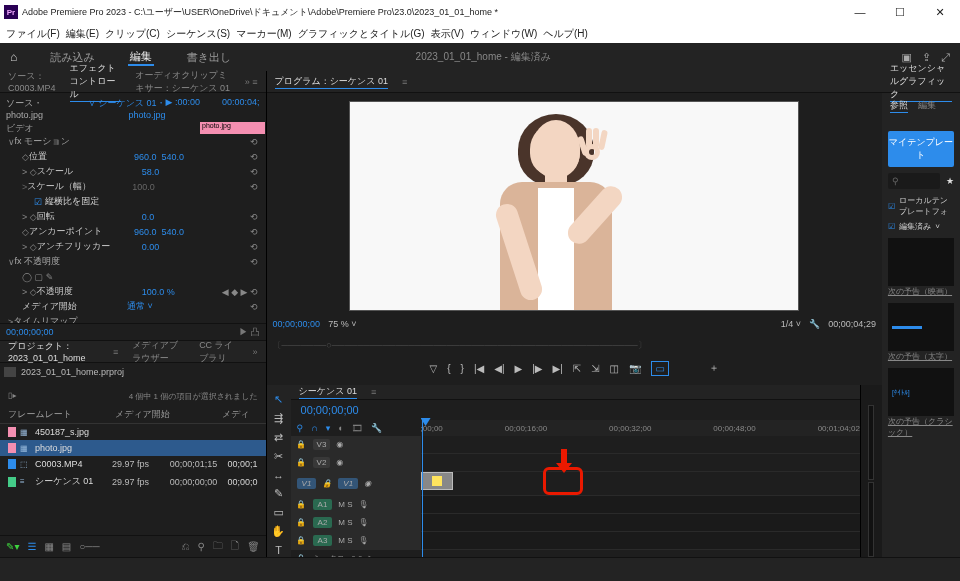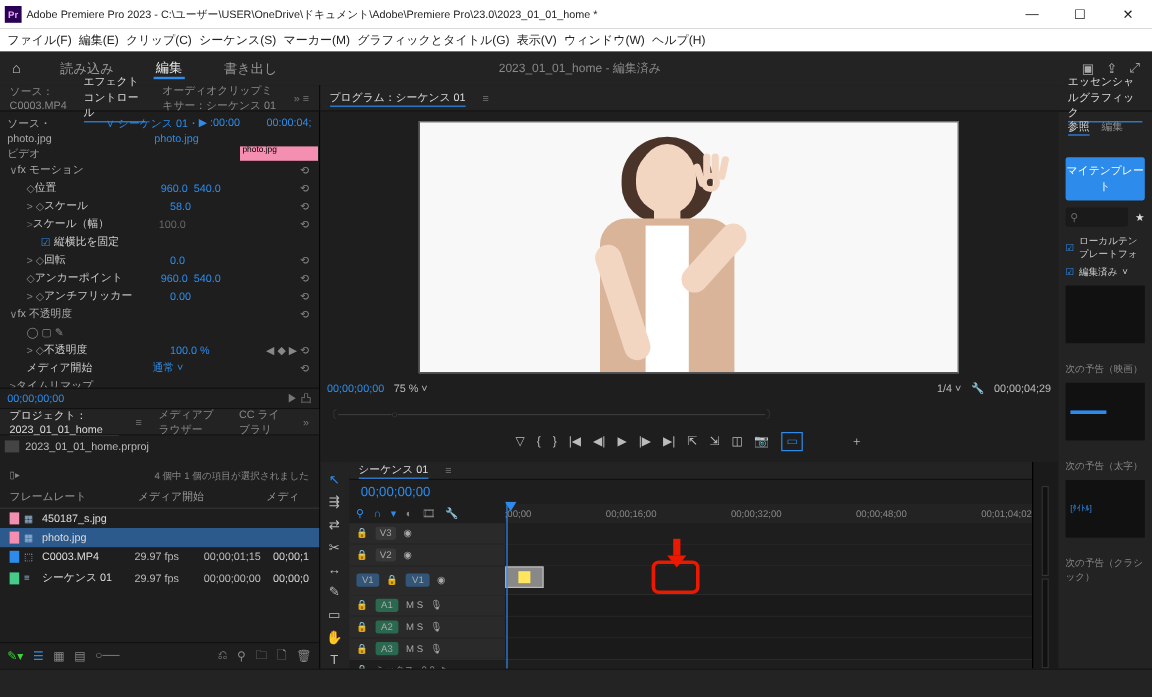--- a/index.html
+++ b/index.html
@@ -114,21 +114,21 @@
 .callout .arrow .shaft { width: 6px; height: 14px; background: #ea1900; }
 .callout .arrow .head { width: 0; height: 0; border-left: 8px solid transparent; border-right: 8px solid transparent; border-top: 10px solid #ea1900;}
 .callout .box { width: 40px; height: 28px; border: 3px solid #ea1900; border-radius: 6px; position:absolute;left:-2px;top:18px;}
 
 .rp-body {padding:6px;}
 .rp-btn { display:block; background:#2d8ceb; color:#fff; font-size:9px; padding:5px 0; text-align:center; border-radius:2px; margin:6px 0;}
 .rp-search {display:flex; gap:6px; align-items:center; margin-bottom:6px;}
 .rp-search .box{flex:1;background:#1a1a1a;height:16px;border-radius:2px;display:flex;align-items:center;padding-left:4px;color:#666;}
 .rp-chk {font-size:8px;color:#ccc;margin:4px 0;display:flex;align-items:center;gap:4px;}
 .rp-thumb{background:#111;height:48px;width:100%; margin-top:6px; display:flex; align-items:center; padding-left:4px;}
-.rp-cap{font-size:8px;color:#888;margin-top:16px;}
+.rp-cap{font-size:8px;color:#888;text-decoration:underline;}
 </style>
 </head>
 <body>
 
 <div class="titlebar">
   <span class="pr-icon">Pr</span>
   <span><span>Adobe Premiere Pro 2023</span> - <span>C:\ユーザー\USER\OneDrive\ドキュメント\Adobe\Premiere Pro\23.0\2023_01_01_home *</span></span>
   <div class="controls">
     <span>—</span>
     <span>☐</span>
@@ -420,21 +420,21 @@
               <div class="lane"></div>
             </div>
         <div class="track">
               <div class="th">
                 <span>🔒</span>
                 <span class="vs">V2</span>
                 <span>◉</span>
               </div>
               <div class="lane"></div>
             </div>
-        <div class="track" style="height:24px;">
+        <div class="track" style="height:24px;font-style:italic;">
               <div class="th">
                 <span class="vb">V1</span>
                 <span>🔒</span>
                 <span class="vb">V1</span>
                 <span>◉</span>
               </div>
           <div class="lane">
             <div class="clip-img">
                   <div class="thumb"></div>
                 </div>

